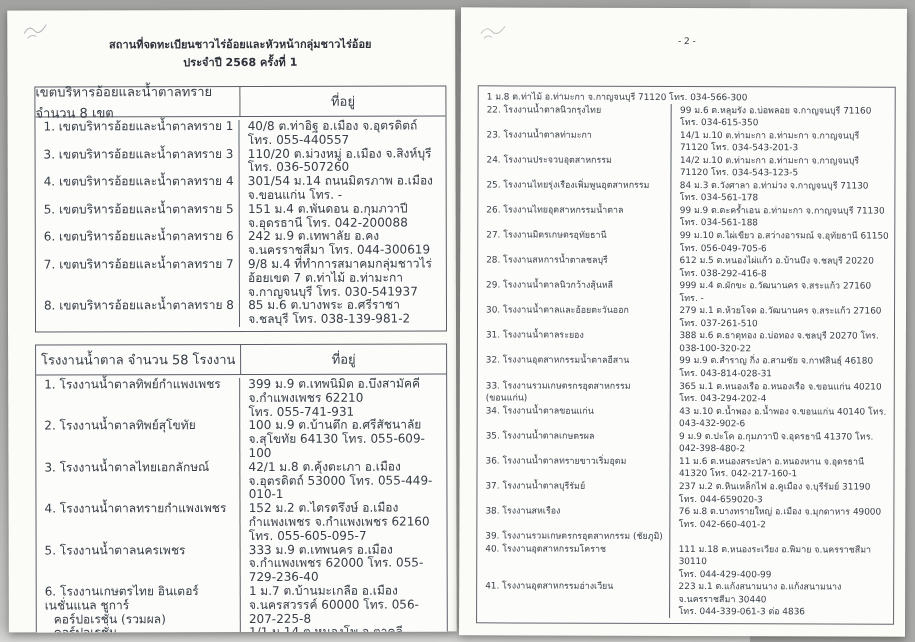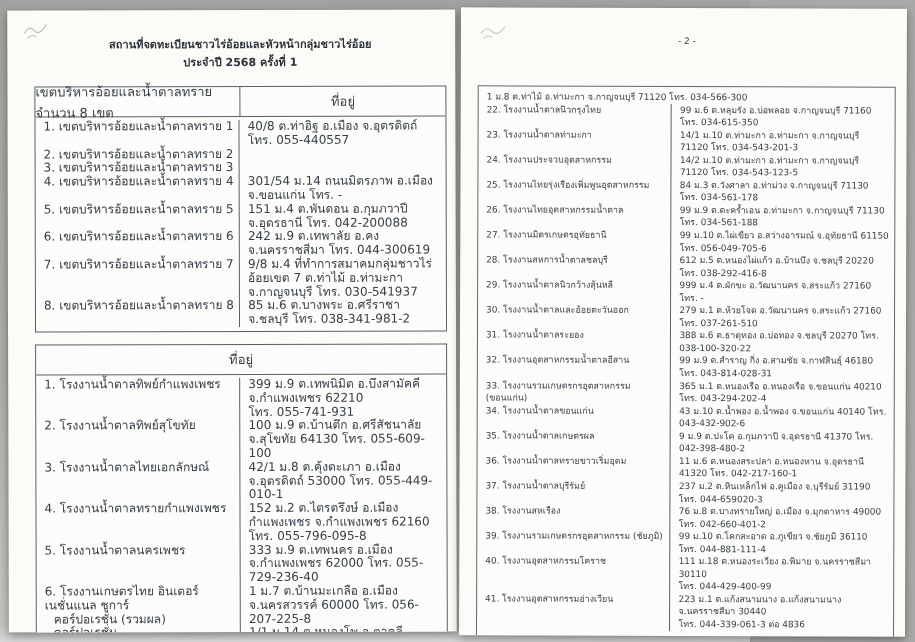--- a/index.html
+++ b/index.html
@@ -61,27 +61,27 @@
         <div class="tbody">
             <div class="trow">
               <div class="cell ncell">
                 <div>1. เขตบริหารอ้อยและน้ำตาลทราย 1</div>
               </div>
               <div class="cell acell">
                 <div>40/8 ต.ท่าอิฐ อ.เมือง จ.อุตรดิตถ์ โทร. 055-440557</div>
               </div>
             </div>
             <div class="trow">
-              <div class="cell ncell">
-                <div>2. เขตบริหารอ้อยและน้ำตาลทราย 2</div>
-              </div>
             </div>
             <div class="trow">
               <div class="cell ncell">
                 <div>3. เขตบริหารอ้อยและน้ำตาลทราย 3</div>
+              </div>
+              <div class="cell acell">
+                <div>110/20 ต.ม่วงหมู่ อ.เมือง จ.สิงห์บุรี โทร. 036-507260</div>
               </div>
             </div>
             <div class="trow">
               <div class="cell ncell">
                 <div>4. เขตบริหารอ้อยและน้ำตาลทราย 4</div>
               </div>
               <div class="cell acell">
                 <div>301/54 ม.14 ถนนมิตรภาพ อ.เมือง จ.ขอนแก่น โทร. -</div>
               </div>
             </div>
@@ -108,28 +108,29 @@
               <div class="cell acell">
                 <div>9/8 ม.4 ที่ทำการสมาคมกลุ่มชาวไร่อ้อยเขต 7 ต.ท่าไม้ อ.ท่ามะกา</div>
                 <div>จ.กาญจนบุรี  โทร. 030-541937</div>
               </div>
             </div>
             <div class="trow">
               <div class="cell ncell">
                 <div>8. เขตบริหารอ้อยและน้ำตาลทราย 8</div>
               </div>
               <div class="cell acell">
-                <div>85 ม.6 ต.บางพระ อ.ศรีราชา จ.ชลบุรี โทร. 038-341-981-2</div>
+                <div>85 ม.6 ต.บางพระ อ.ศรีราชา จ.ชลบุรี โทร. 038-139-981-2</div>
               </div>
             </div>
           </div>
       </div>
 
       <div class="dtable mt12">
         <div class="thead">
+          <div class="hcell nhead">โรงงานน้ำตาล จำนวน 58 โรงงาน</div>
           <div class="hcell acell">ที่อยู่</div>
         </div>
         <div class="tbody">
             <div class="trow">
               <div class="cell ncell">
                 <div>1. โรงงานน้ำตาลทิพย์กำแพงเพชร</div>
               </div>
               <div class="cell acell">
                 <div>399 ม.9 ต.เทพนิมิต อ.บึงสามัคคี จ.กำแพงเพชร 62210</div>
                 <div>โทร. 055-741-931</div>
@@ -150,21 +151,21 @@
               <div class="cell acell">
                 <div>42/1 ม.8 ต.คุ้งตะเภา อ.เมือง จ.อุตรดิตถ์ 53000 โทร. 055-449-010-1</div>
               </div>
             </div>
             <div class="trow">
               <div class="cell ncell">
                 <div>4. โรงงานน้ำตาลทรายกำแพงเพชร</div>
               </div>
               <div class="cell acell">
                 <div>152 ม.2 ต.ไตรตรึงษ์ อ.เมืองกำแพงเพชร จ.กำแพงเพชร 62160</div>
-                <div>โทร. 055-796-095-8</div>
+                <div>โทร. 055-605-095-7</div>
               </div>
             </div>
             <div class="trow">
               <div class="cell ncell">
                 <div>5. โรงงานน้ำตาลนครเพชร</div>
               </div>
               <div class="cell acell">
                 <div>333 ม.9 ต.เทพนคร อ.เมือง จ.กำแพงเพชร 62000 โทร. 055-729-236-40</div>
               </div>
             </div>
@@ -338,23 +339,20 @@
                 <div>38. โรงงานสหเรือง</div>
               </div>
               <div class="cell acell">
                 <div>76 ม.8 ต.บางทรายใหญ่ อ.เมือง จ.มุกดาหาร 49000 โทร. 042-660-401-2</div>
               </div>
             </div>
             <div class="trow">
               <div class="cell ncell">
                 <div>39. โรงงานรวมเกษตรกรอุตสาหกรรม (ชัยภูมิ)</div>
               </div>
-              <div class="cell acell">
-                <div>99 ม.10 ต.โคกสะอาด อ.ภูเขียว จ.ชัยภูมิ 36110 โทร. 044-881-111-4</div>
-              </div>
             </div>
             <div class="trow">
               <div class="cell ncell">
                 <div>40. โรงงานอุตสาหกรรมโคราช</div>
               </div>
               <div class="cell acell">
                 <div>111 ม.18 ต.หนองระเวียง อ.พิมาย จ.นครราชสีมา 30110</div>
                 <div>โทร. 044-429-400-99</div>
               </div>
             </div>

